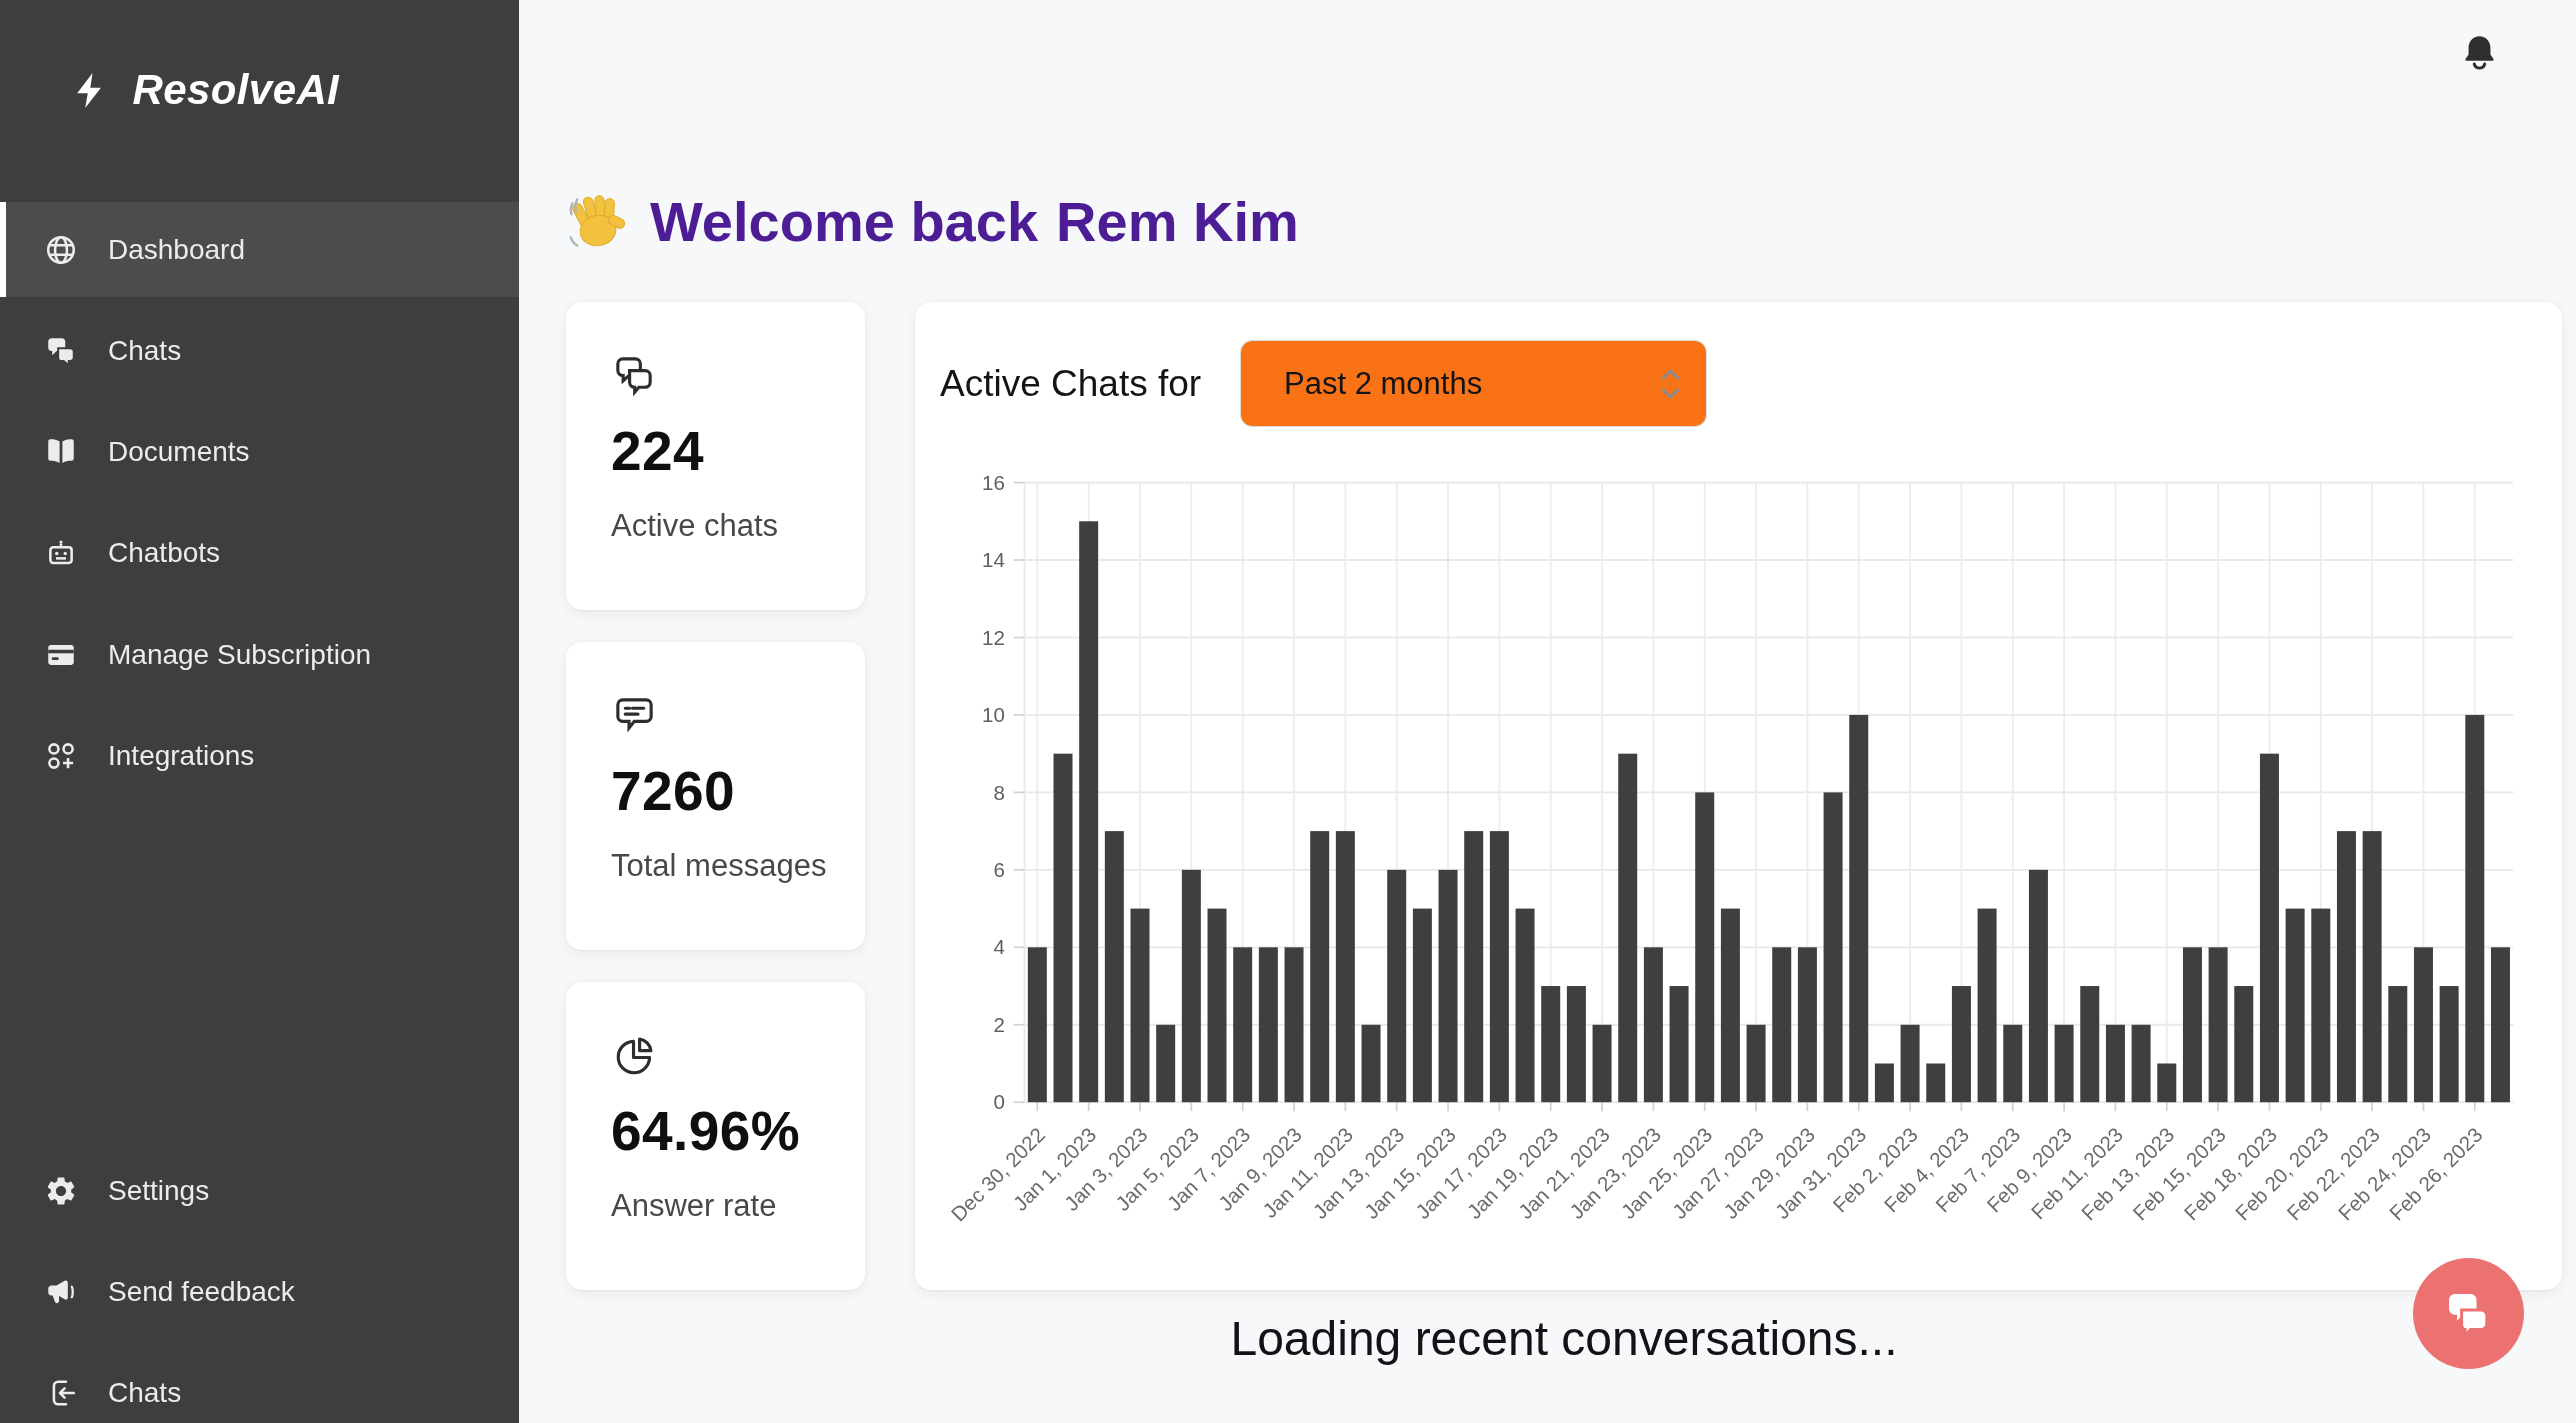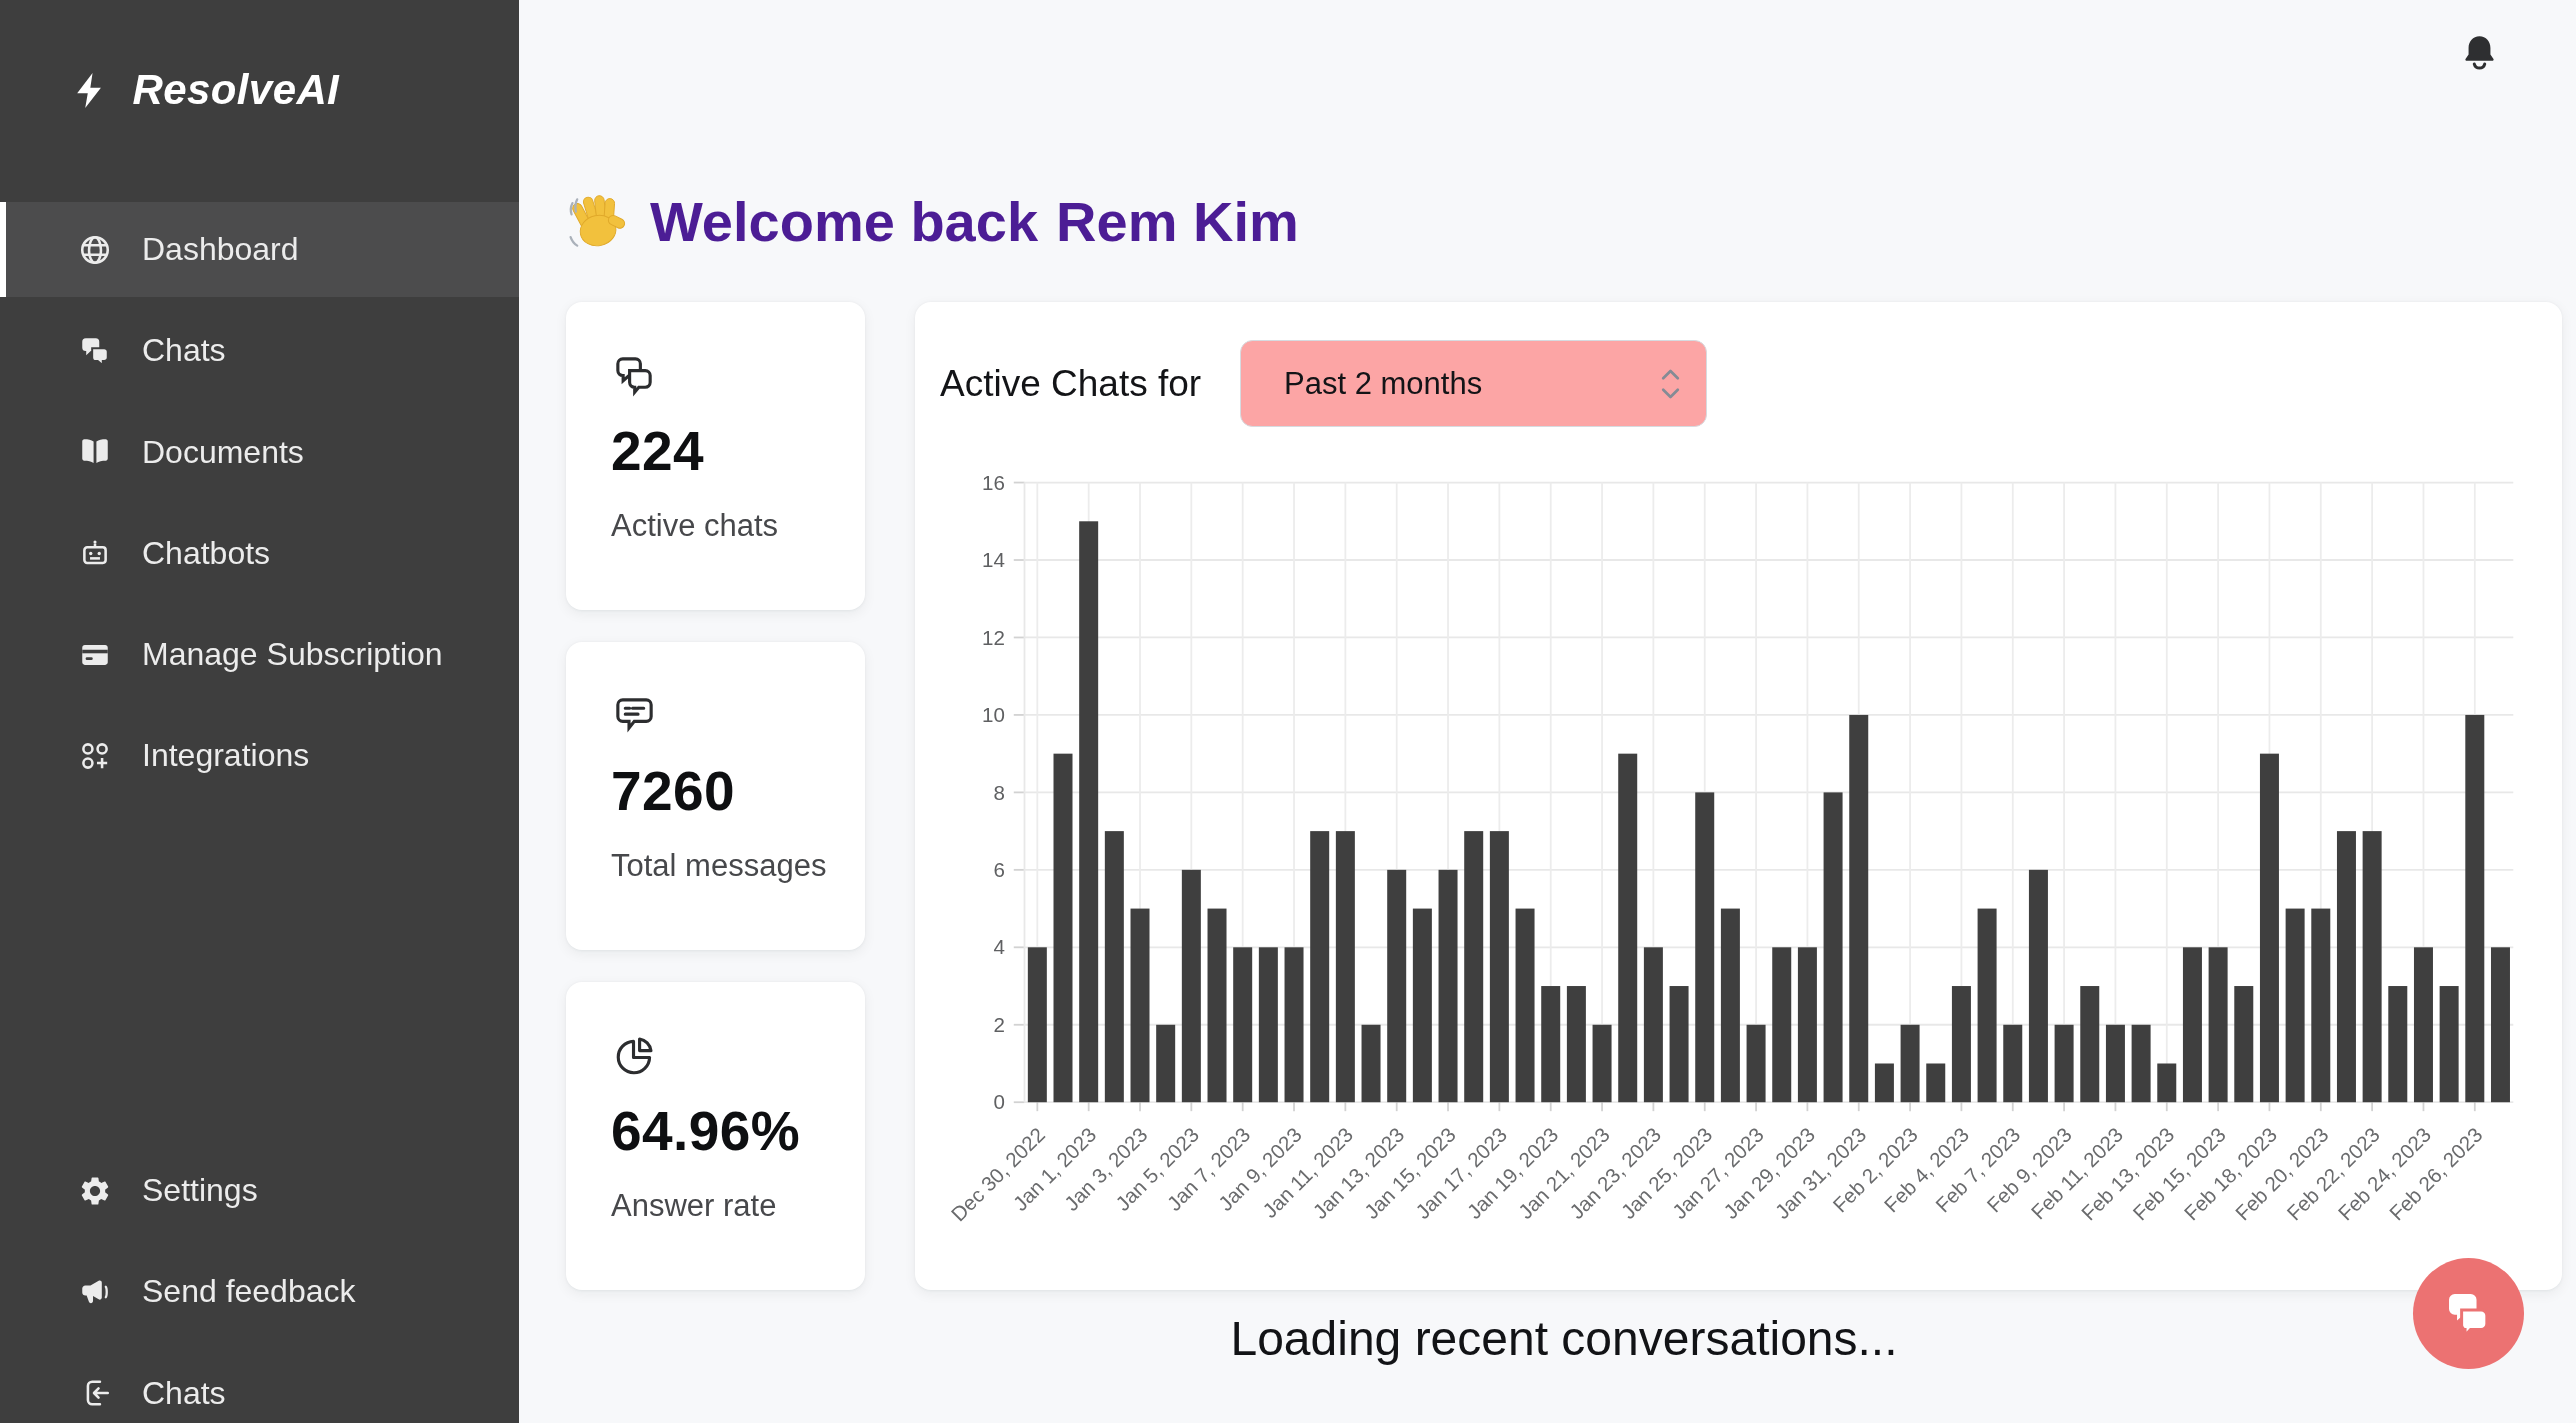--- a/index.html
+++ b/index.html
@@ -8,22 +8,22 @@
     background:#f7f8fa;
     font-family:"Liberation Sans","DejaVu Sans",sans-serif;
     color:#141518;
   }
   
   .sidebar{position:absolute;left:0;top:0;bottom:0;width:519px;background:#3e3e3e;color:#efefef;}
   .logo-row{display:flex;align-items:center;gap:21.5px;padding:66px 0 0 70px;}
   .logo-row svg{width:41px;height:41px;flex:none;}
   .logo-text{font-size:42px;font-weight:700;color:#ffffff;letter-spacing:0.4px;font-style:italic;}
   .nav{position:absolute;top:202px;left:0;right:0;}
-  .nav-item{position:relative;display:flex;align-items:center;gap:30px;height:95px;padding-left:78px;
-    font-size:32px;color:#ececec;cursor:pointer;margin-bottom:6.3px;}
+  .nav-item{position:relative;display:flex;align-items:center;gap:30px;height:95px;padding-left:44px;
+    font-size:28px;color:#ececec;cursor:pointer;margin-bottom:6.3px;}
   .nav-item svg{width:34px;height:34px;flex:none;}
   .nav-item.active{background:#4c4c4d;}
   .nav-item.active::before{content:"";position:absolute;left:0;top:0;bottom:0;width:6.3px;background:#ffffff;}
   .sidebar-footer{position:absolute;left:0;right:0;bottom:-23px;}
   
   .bell-button{position:absolute;top:30px;right:75px;width:43px;height:47px;color:#2e2f31;cursor:pointer;}
   .bell-button svg{width:100%;height:100%;}
   .page-title{position:absolute;left:564px;top:150px;display:flex;align-items:center;gap:18px;
     font-size:56px;color:#4c1d95;white-space:nowrap;}
   .page-title .wave{width:68px;height:68px;}
@@ -34,21 +34,21 @@
   .stats-col{width:299px;flex:none;display:flex;flex-direction:column;justify-content:space-between;}
   .stat-card{height:308px;box-sizing:border-box;padding:50px 30px 0 45px;}
   .stat-icon{display:block;width:47px;height:47px;color:#2c2d2f;}
   .stat-icon svg{width:100%;height:100%;}
   .stat-value{margin-top:19.7px;font-size:55px;font-weight:700;color:#0e0f11;letter-spacing:0.4px;}
   .stat-label{margin-top:25px;font-size:31px;color:#47484b;}
   .chart-panel{flex:1;position:relative;}
   .chart-title{position:absolute;left:25px;top:38px;height:87px;display:flex;align-items:center;
     font-size:37px;color:#131417;}
   .range-select{position:absolute;left:325px;top:38px;width:467px;height:87px;box-sizing:border-box;
-    background:#fca5a5;border:1.8px solid #d6dbe0;border-radius:12.5px;display:flex;align-items:center;
+    background:#f97316;border:1.8px solid #d6dbe0;border-radius:12.5px;display:flex;align-items:center;
     padding-left:43px;font-size:31px;color:#131417;cursor:pointer;}
   .range-select .chev{position:absolute;right:23px;top:50%;transform:translateY(-50%);
     width:25px;height:36px;color:#848b95;}
   .chart-svg{position:absolute;left:0;top:143px;width:1647px;height:845px;}
   .loading-text{position:absolute;left:566px;top:1311px;width:1996px;text-align:center;
     font-size:48px;color:#121316;}
   .fab{position:absolute;left:2413px;top:1258px;width:111px;height:111px;border-radius:50%;
     background:var(--accent,#ec7272);display:flex;align-items:center;justify-content:center;cursor:pointer;}
   .fab svg{width:55px;height:55px;}
 </style>

